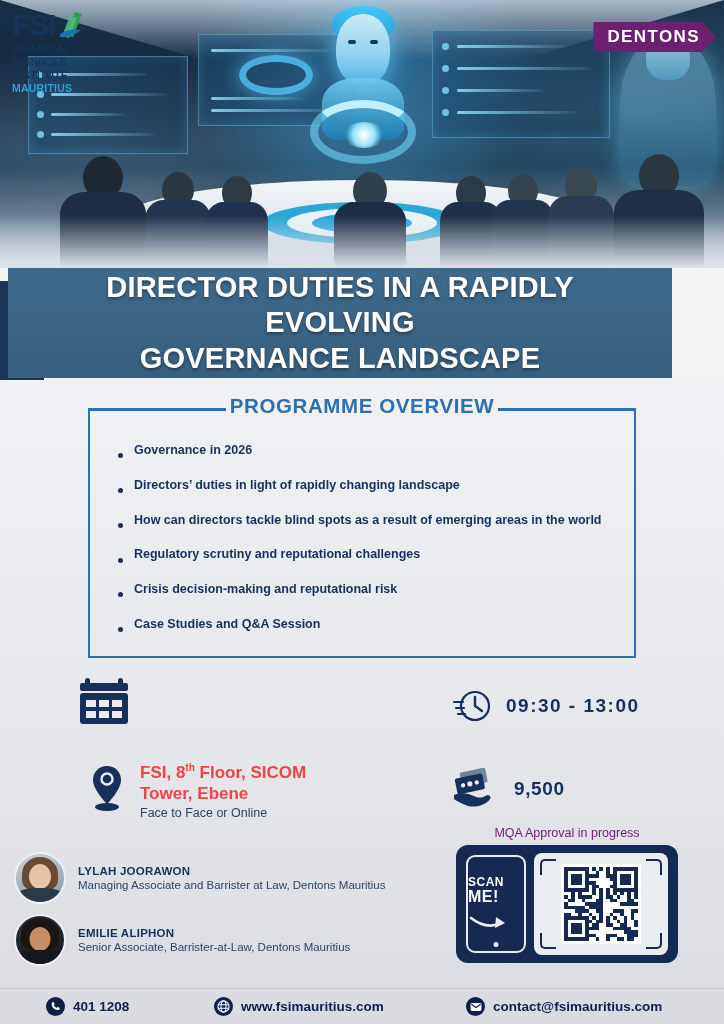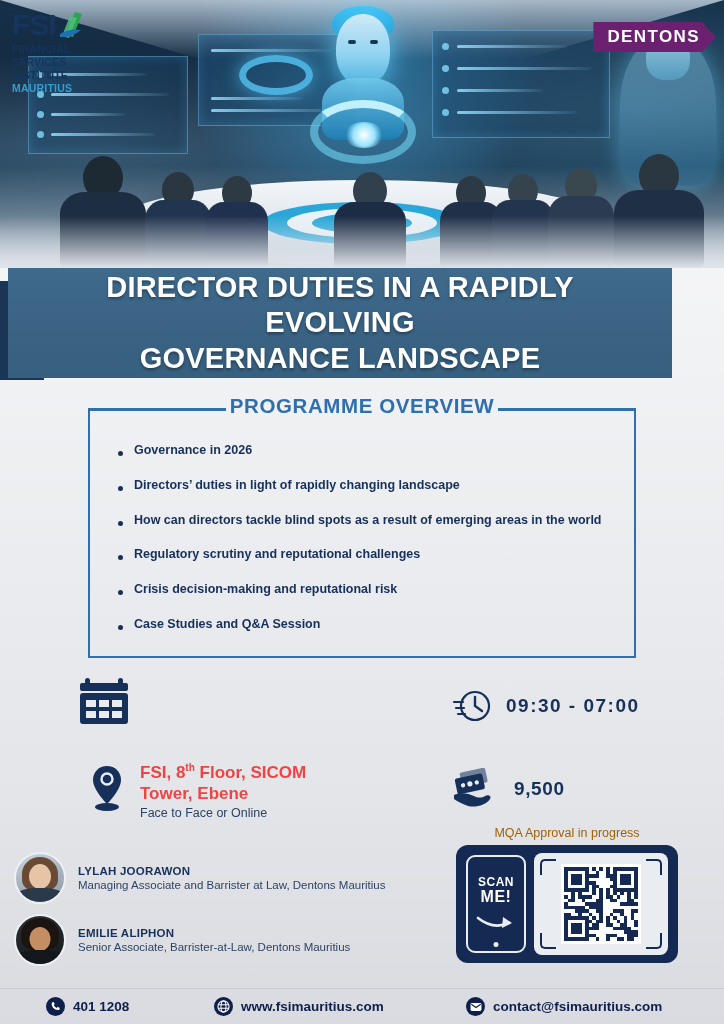--- a/index.html
+++ b/index.html
@@ -92,21 +92,21 @@
 
   
   .prog-wrap { position:absolute; left:88px; top:408px; width:548px; height:250px; }
   .prog-box { position:absolute; inset:0; border:2.5px solid #2f6fae; border-top:none; }
   .prog-top { position:absolute; left:0; right:0; top:0; height:2.5px; display:flex; align-items:center; }
   .prog-top .seg { height:2.5px; background:#2f6fae; flex:1; }
   .prog-title { position:absolute; left:50%; top:-14px; transform:translateX(-50%);
     background:transparent; padding:0 14px; color:#2f6fae; font-weight:bold; font-size:20.5px;
     letter-spacing:.6px; white-space:nowrap; }
   .prog-list { position:absolute; left:30px; top:34px; right:18px; }
-  .prog-item { display:flex; align-items:center; margin-bottom:18.5px; }
+  .prog-item { display:flex; align-items:flex-end; margin-bottom:18.5px; }
   .bullet { width:5px; height:5px; border-radius:50%; background:#1a2f52; margin:7px 11px 0 0; flex:none; }
   .prog-item span { font-size:12.5px; font-weight:bold; color:#16305a; line-height:1.3; }
 
   
   .detail { position:absolute; display:flex; align-items:center; }
   .d-date { left:78px; top:676px; }
   .d-time { left:452px; top:688px; }
   .d-loc  { left:90px; top:762px; align-items:flex-start; }
   .d-fee  { left:452px; top:768px; }
   .ico { flex:none; display:block; }
@@ -126,25 +126,25 @@
   .av1 { background:linear-gradient(160deg,#cfd6dc 0%,#a9b6c1 45%,#8d9aa6 100%); }
   .av2 { background:linear-gradient(160deg,#2b3138 0%,#1d2227 60%,#14181c 100%); }
   .f-face { position:absolute; left:50%; transform:translateX(-50%); border-radius:50%; }
   .f-hair { position:absolute; left:50%; transform:translateX(-50%); border-radius:50% 50% 34% 34%; }
   .f-body { position:absolute; left:50%; bottom:-4px; transform:translateX(-50%); border-radius:42% 42% 0 0; }
   .spk-nm { font-size:11.5px; font-weight:bold; color:#16305a; letter-spacing:.25px; }
   .spk-ti { font-size:11.5px; color:#2c4464; margin-top:2px; }
 
   
   .qr-wrap { position:absolute; left:456px; top:826px; width:222px; }
-  .qr-cap { text-align:center; font-size:12.5px; color:#a16207; margin-bottom:5px; }
+  .qr-cap { text-align:center; font-size:12.5px; color:#701a75; margin-bottom:5px; }
   .qr-card { width:222px; height:118px; background:#142a52; border-radius:12px;
     display:flex; align-items:center; padding:8px 10px; gap:8px; }
   .phone { width:60px; height:98px; border:2.5px solid #e9edf2; border-radius:9px; position:relative;
-    display:flex; flex-direction:column; align-items:center; justify-content:center; }
+    display:flex; flex-direction:column; justify-content:center; }
   .phone .sm1 { color:#fff; font-size:12px; font-weight:bold; letter-spacing:.5px; line-height:1.05; }
   .phone .sm2 { color:#fff; font-size:16px; font-weight:bold; letter-spacing:.5px; line-height:1.05; }
   .phone .hm { position:absolute; bottom:4px; left:50%; transform:translateX(-50%);
     width:5px; height:5px; border-radius:50%; background:#e9edf2; }
   .qr-panel { flex:1; height:102px; background:#e9edf2; border-radius:8px; position:relative;
     display:flex; align-items:center; justify-content:center; }
   .corner { position:absolute; width:16px; height:16px; border:2px solid #142a52; }
   .c-tl { left:6px; top:6px; border-right:none; border-bottom:none; border-radius:5px 0 0 0; }
   .c-tr { right:6px; top:6px; border-left:none; border-bottom:none; border-radius:0 5px 0 0; }
   .c-bl { left:6px; bottom:6px; border-right:none; border-top:none; border-radius:0 0 0 5px; }
@@ -337,21 +337,21 @@
   </div>
 
   <div class="detail d-time">
     <svg class="ico" width="40" height="36" viewBox="0 0 40 36">
       <circle cx="23" cy="18" r="14" fill="none" stroke="#16305a" stroke-width="2.2"></circle>
       <path d="M23 9 V18 L30 23" fill="none" stroke="#16305a" stroke-width="2.4" stroke-linecap="round"></path>
       <path d="M2 14 H11" stroke="#16305a" stroke-width="2.2" stroke-linecap="round"></path>
       <path d="M4 20 H12" stroke="#16305a" stroke-width="2.2" stroke-linecap="round"></path>
       <path d="M6 26 H13" stroke="#16305a" stroke-width="2.2" stroke-linecap="round"></path>
     </svg>
-    <div class="time-txt" style="margin-left:14px;">09:30  -  07:00</div>
+    <div class="time-txt" style="margin-left:14px;">09:30  -  13:00</div>
   </div>
 
   <div class="detail d-loc">
     <svg class="ico" width="34" height="48" viewBox="0 0 34 48" style="margin-top:2px;">
       <path d="M17 2 C9 2 3 8 3 16 C3 26 17 40 17 40 C17 40 31 26 31 16 C31 8 25 2 17 2 Z" fill="#16305a"></path>
       <circle cx="17" cy="15" r="5.5" fill="none" stroke="#e9edf2" stroke-width="2.4"></circle>
       <ellipse cx="17" cy="43" rx="12" ry="4" fill="#16305a"></ellipse>
     </svg>
     <div style="margin-left:16px;">
       <div class="loc-main">

